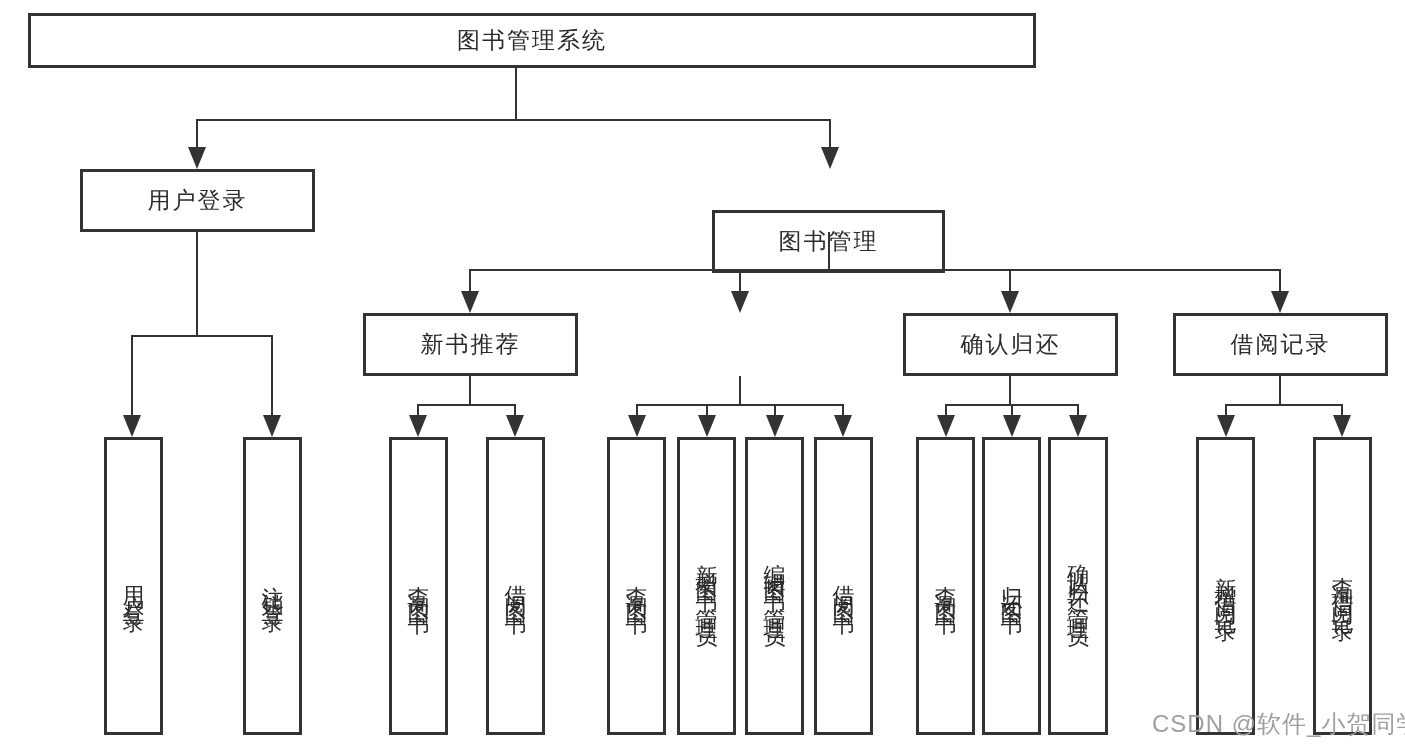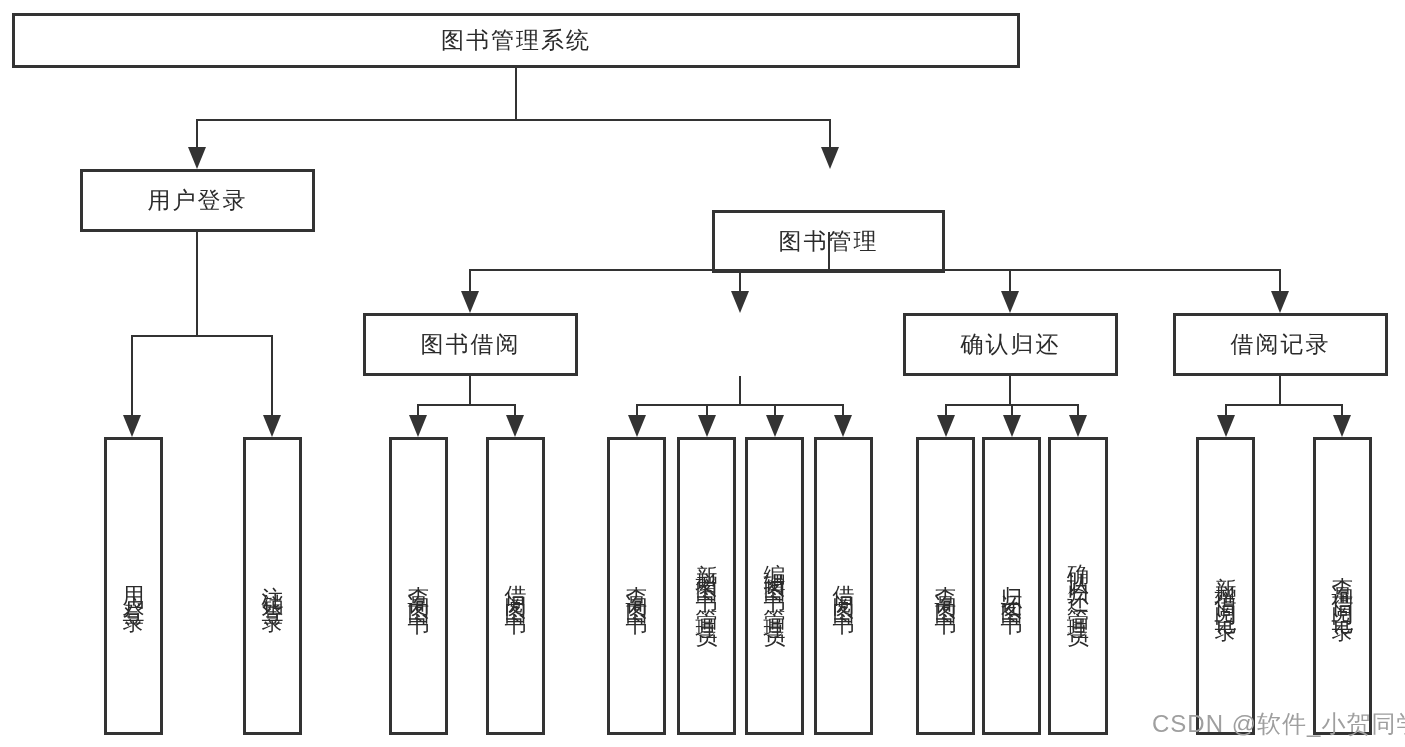--- a/index.html
+++ b/index.html
@@ -42,21 +42,21 @@
     position:absolute;left:1152px;top:708px;
     font-size:24px;color:var(--wm);
     letter-spacing:1px;z-index:5;white-space:nowrap;
   }
 </style>
 </head>
 <body>
 
 <div class="canvas">
 
-  <div class="box hbox" style="left:12px;top:13px;width:1008px;height:55px;">
+  <div class="box hbox" style="left:28px;top:13px;width:1008px;height:55px;">
     <span>图书管理系统</span>
   </div>
 
   <div class="vl" style="left:515px;top:68px;height:52px;"></div>
   <div class="hl" style="left:196px;top:119px;width:635px;"></div>
   <div class="vl" style="left:196px;top:119px;height:30px;"></div>
   <div class="ar" style="left:188px;top:147px;"></div>
   <div class="vl" style="left:829px;top:119px;height:30px;"></div>
   <div class="ar" style="left:821px;top:147px;"></div>
 
@@ -79,21 +79,21 @@
   <div class="vl" style="left:469px;top:269px;height:24px;"></div>
   <div class="ar" style="left:461px;top:291px;"></div>
   <div class="vl" style="left:739px;top:269px;height:24px;"></div>
   <div class="ar" style="left:731px;top:291px;"></div>
   <div class="vl" style="left:1009px;top:269px;height:24px;"></div>
   <div class="ar" style="left:1001px;top:291px;"></div>
   <div class="vl" style="left:1279px;top:269px;height:24px;"></div>
   <div class="ar" style="left:1271px;top:291px;"></div>
 
   <div class="box hbox" style="left:363px;top:313px;width:215px;height:63px;">
-    <span>图书借阅</span>
+    <span>新书推荐</span>
   </div>
   <div class="box hbox" style="left:903px;top:313px;width:215px;height:63px;">
     <span>确认归还</span>
   </div>
   <div class="box hbox" style="left:1173px;top:313px;width:215px;height:63px;">
     <span>借阅记录</span>
   </div>
 
   <div class="vl" style="left:469px;top:376px;height:30px;"></div>
   <div class="hl" style="left:417px;top:404px;width:99px;"></div>

